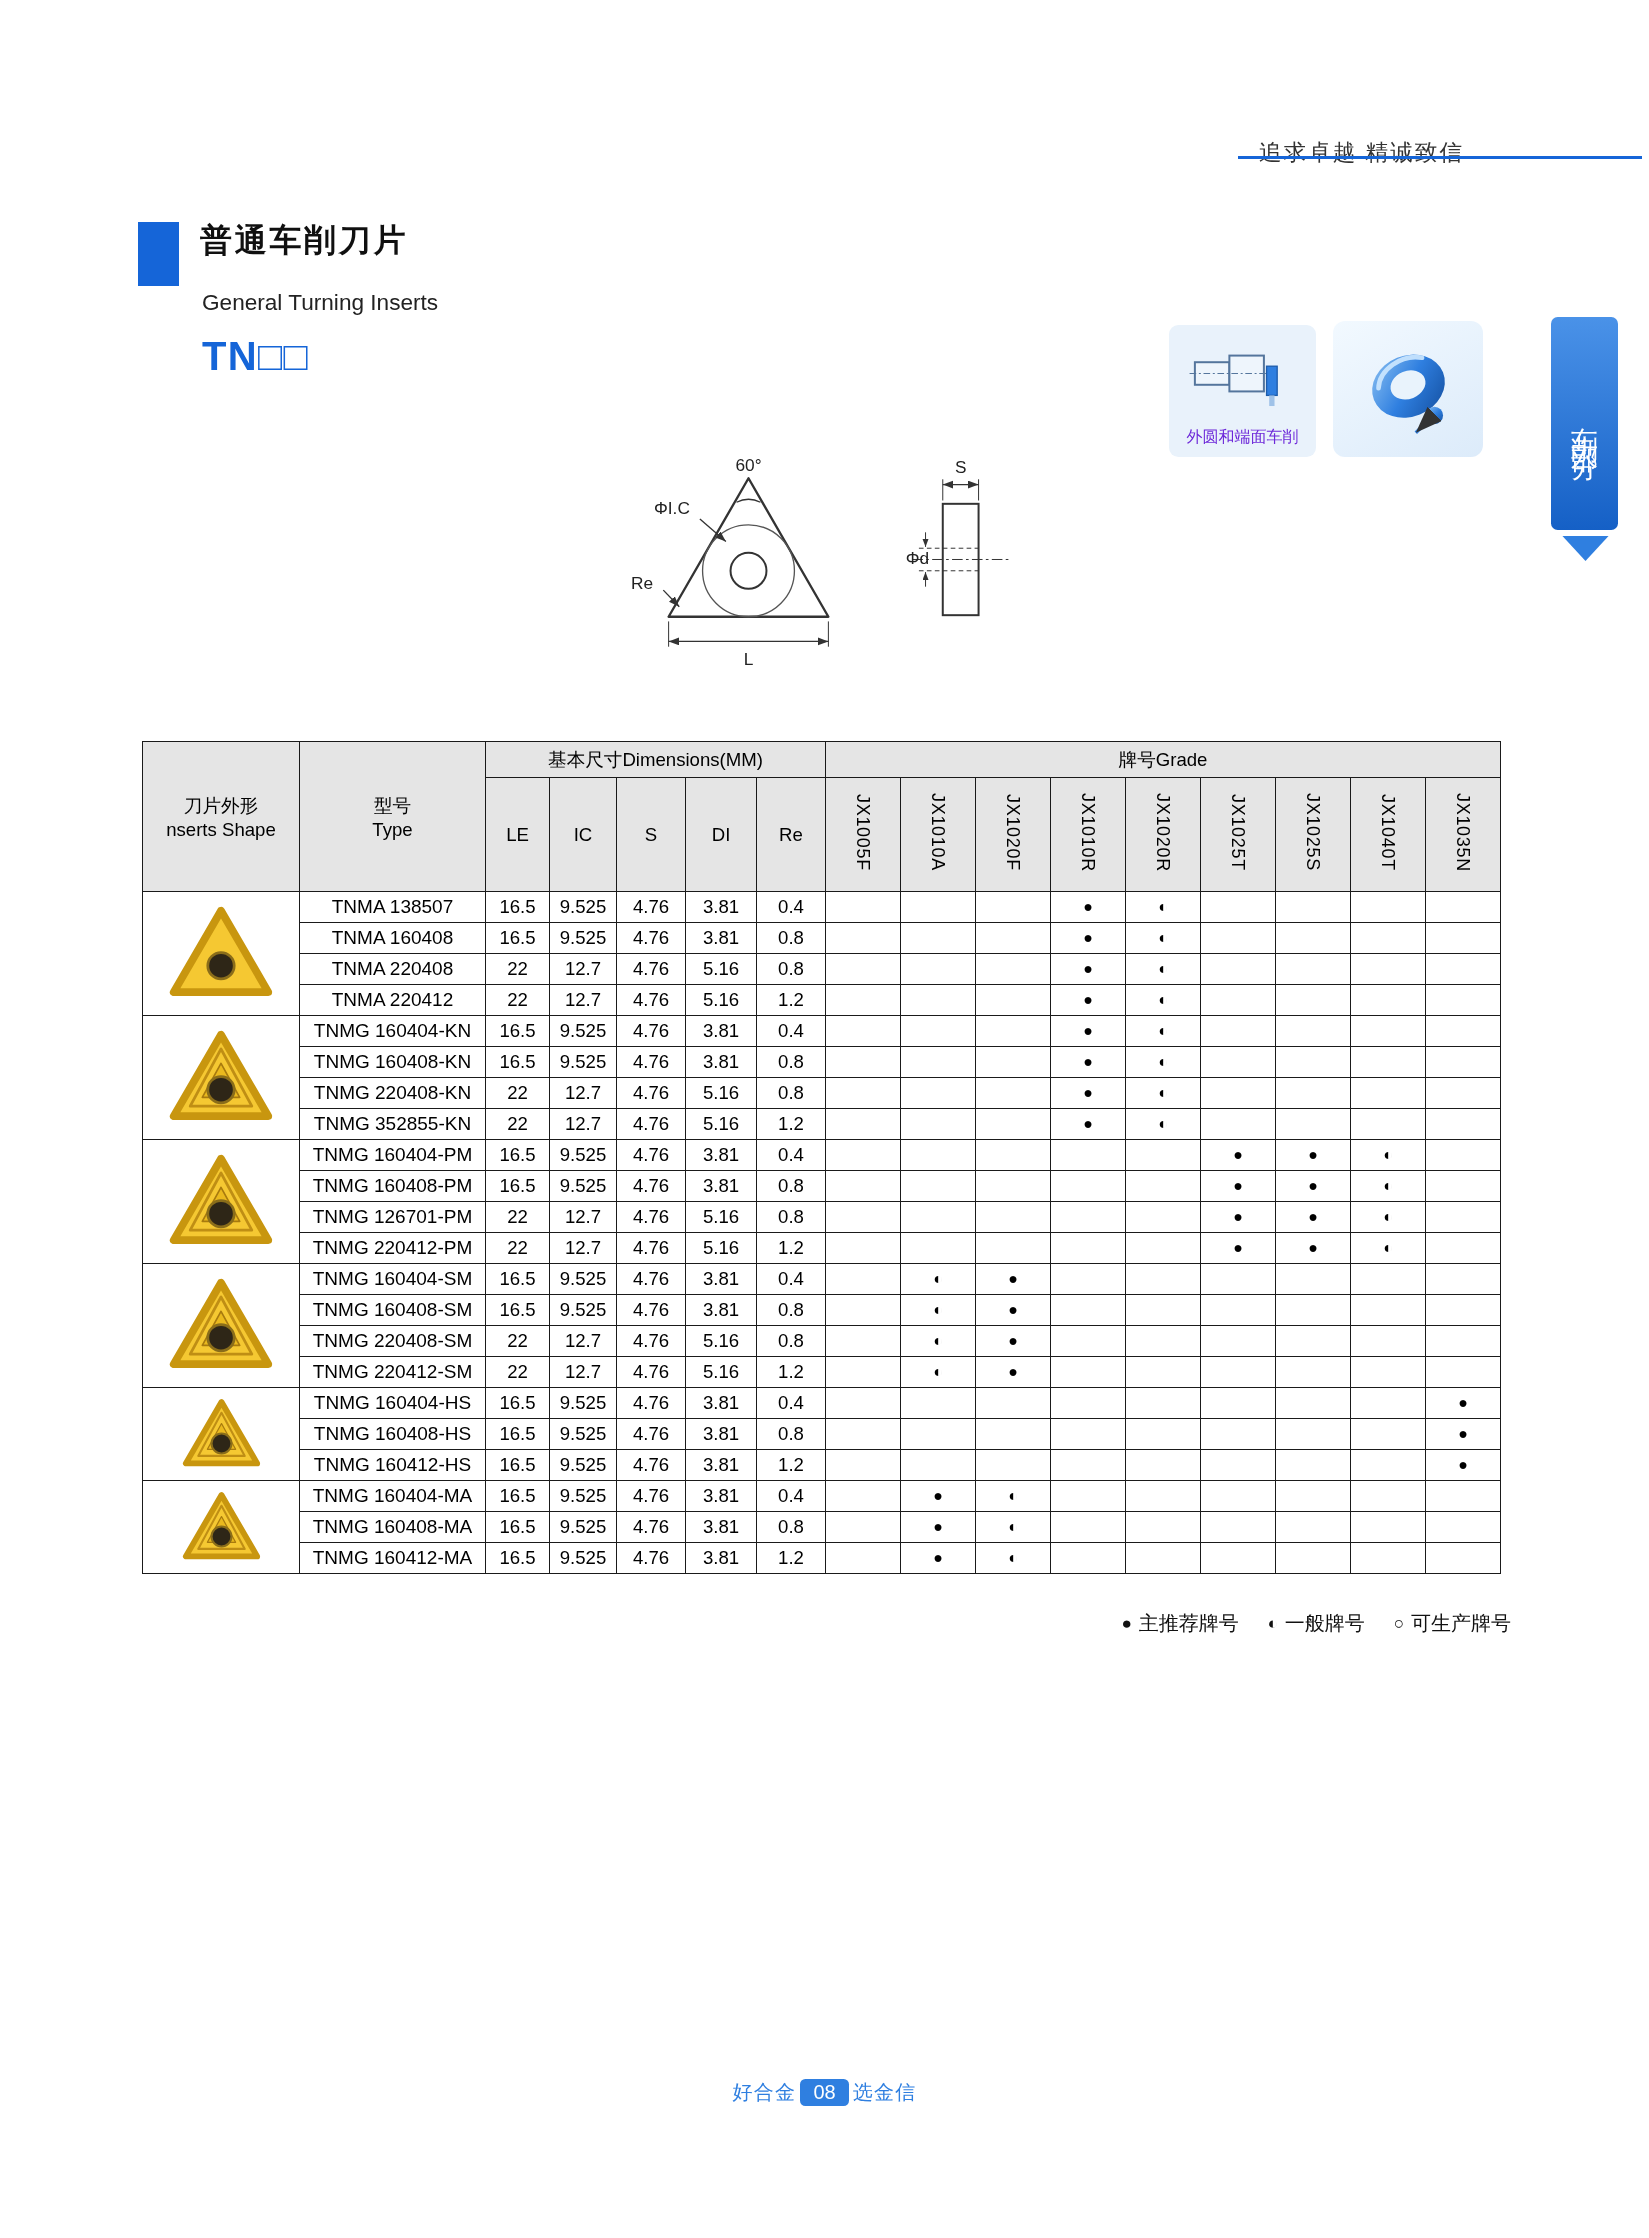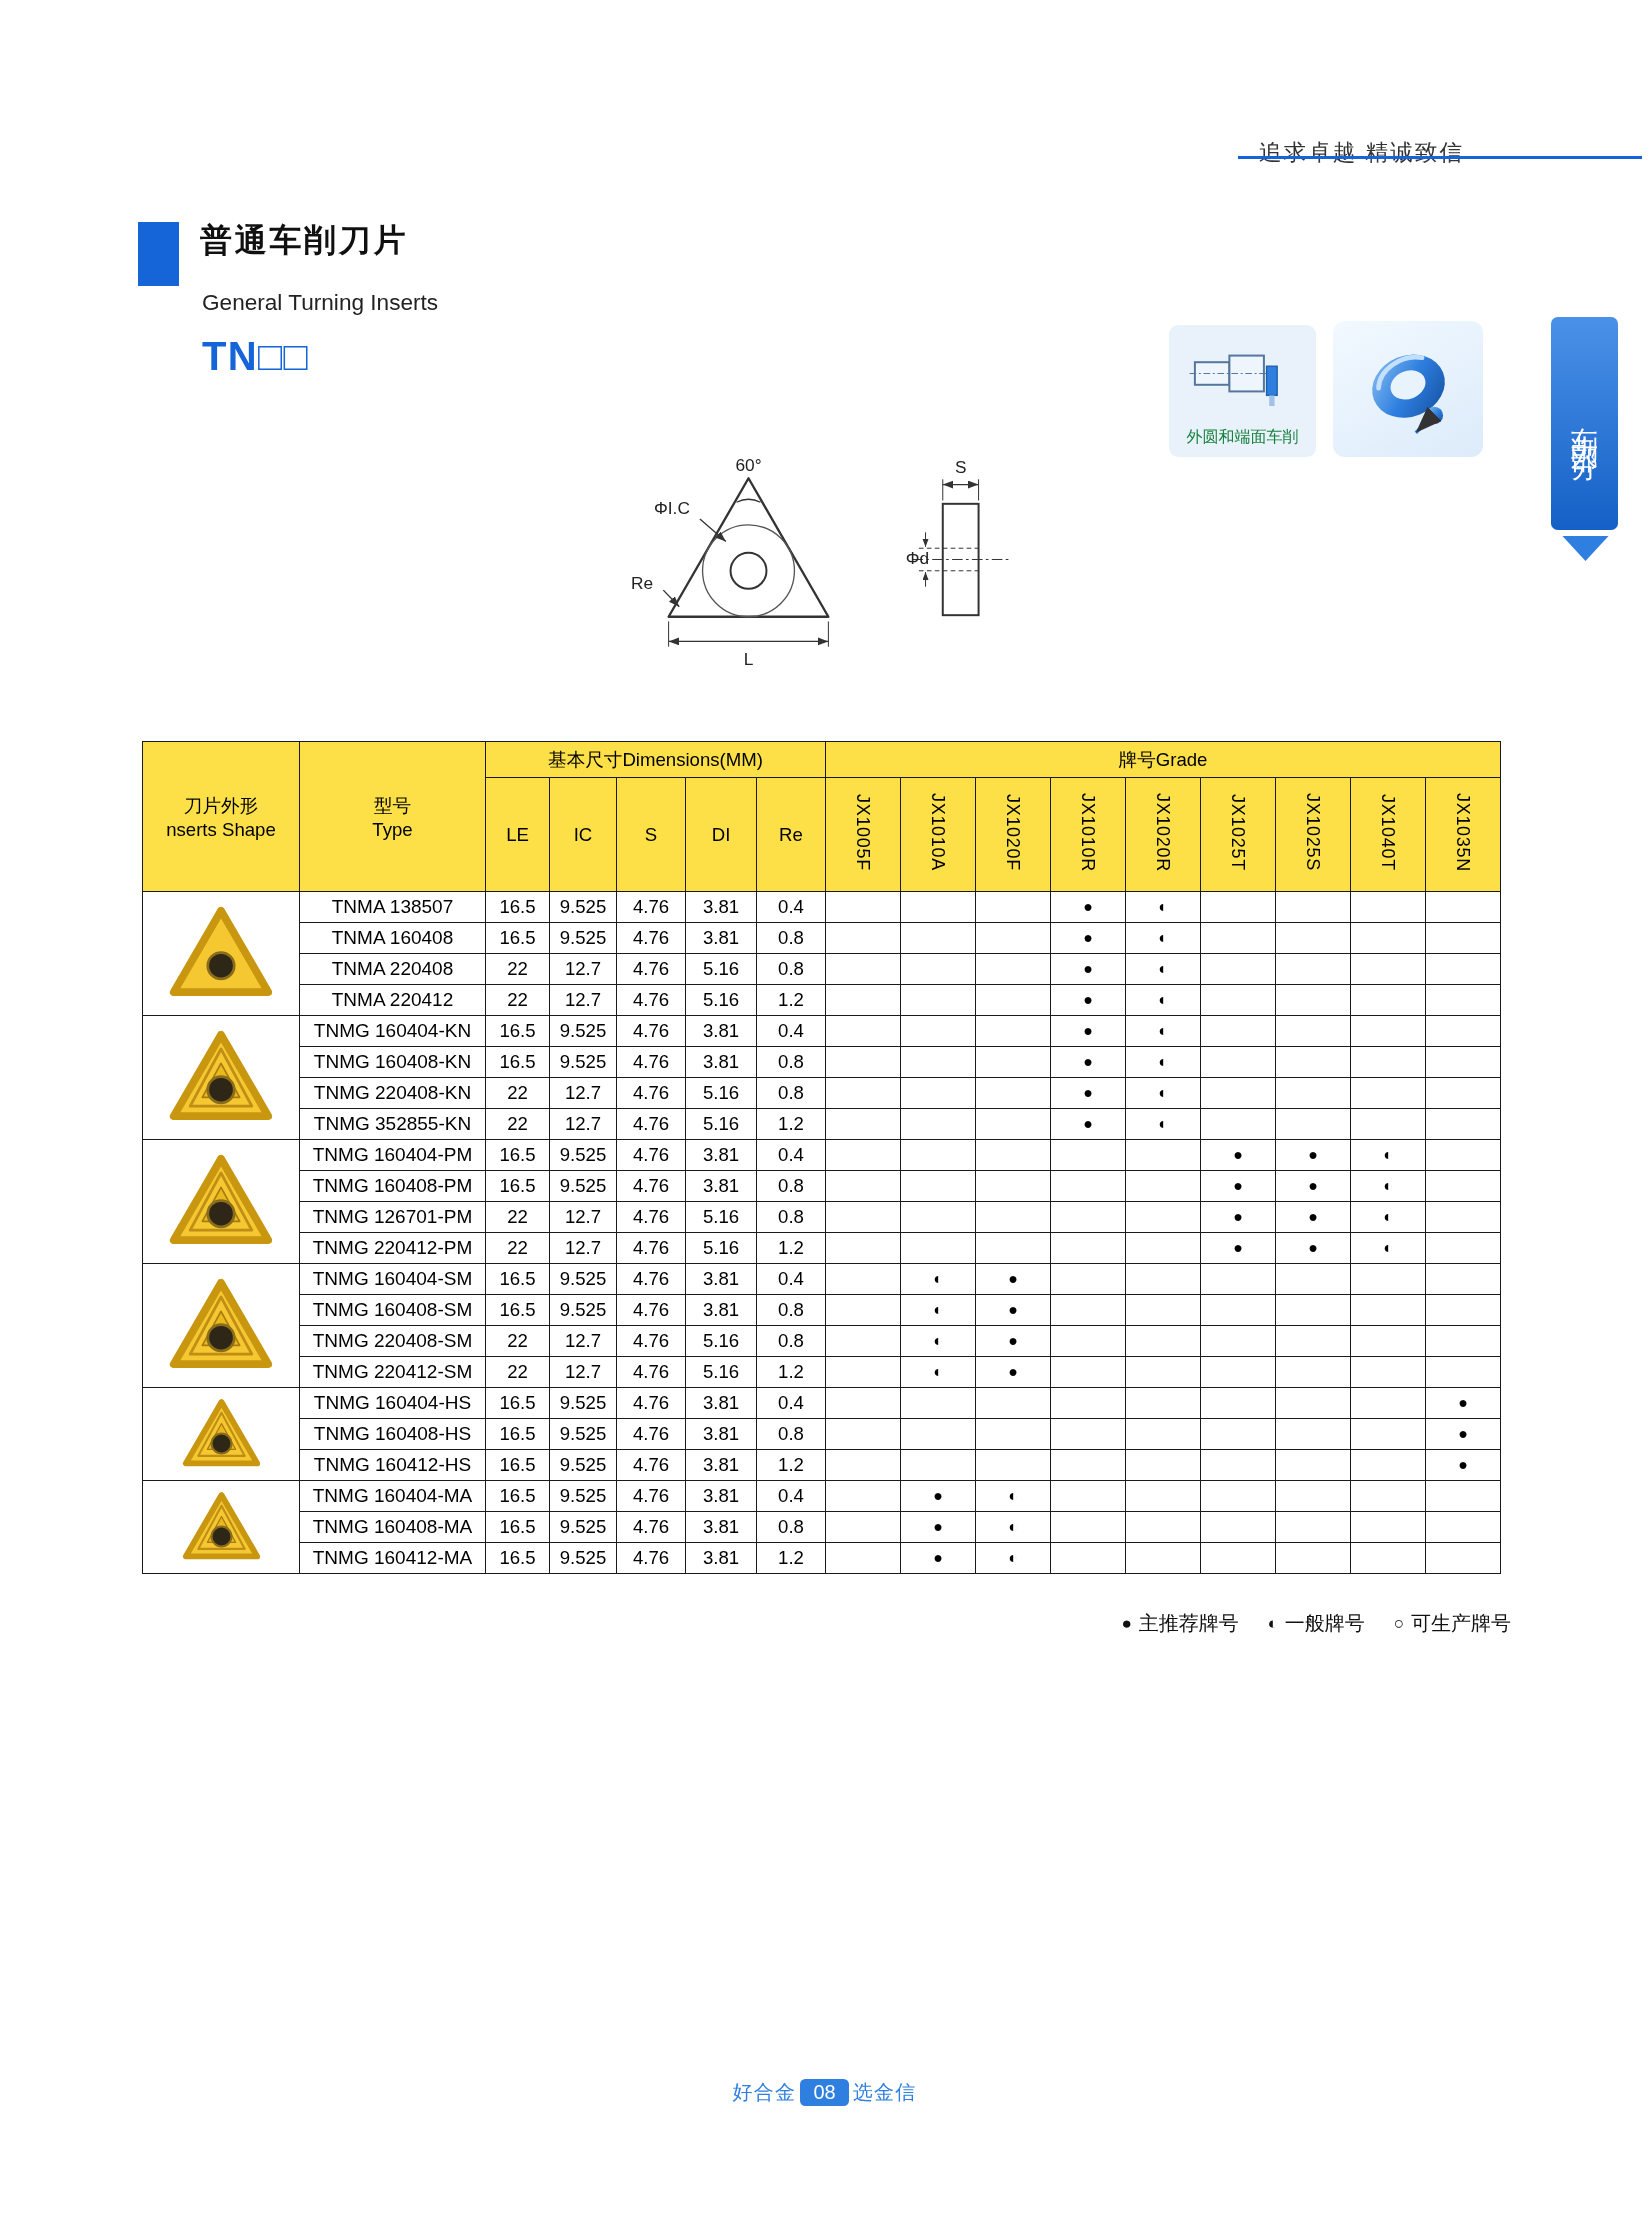--- a/index.html
+++ b/index.html
@@ -22,36 +22,36 @@
   
   .front-view { position:absolute; left:602px; top:447px; width:293px; height:225px; }
   .side-view  { position:absolute; left:903px; top:447px; width:116px; height:225px; }
   svg text { font-family:"Liberation Sans","DejaVu Sans",sans-serif; fill:#222; font-size:26px; }
 
   
   .app-box1 { position:absolute; left:1169px; top:325px; width:147px; height:132px;
               background:#e9f2fb; border-radius:9.3px; display:flex; flex-direction:column;
               align-items:center; justify-content:flex-end; padding-bottom:9.3px; }
   .app-box1 svg { position:absolute; top:12px; left:18.6px; }
-  .app-label { font-size:16px; color:#15803d;margin-top:17px; }
+  .app-label { font-size:16px; color:#6d28d9;margin-top:17px; }
   .app-box2 { position:absolute; left:1333px; top:321px; width:150px; height:136px;
               background:linear-gradient(150deg,#f2f9ff,#dcebfa); border-radius:12px;
               display:flex; align-items:center; justify-content:center; }
 
   
   .side-tab { position:absolute; left:1551px; top:317px; width:67px; height:213px;
               background:linear-gradient(180deg,#4a92e8,#1560c6); border-radius:6.7px;
               display:flex; align-items:center; justify-content:center; }
   .side-tab-text { writing-mode:vertical-rl; color:#ffffff; font-size:27px; letter-spacing:9.3px; }
   .side-arrow { position:absolute; left:1562px; top:536px; }
 
   
   .catalog-table { position:absolute; left:142px; top:741px; border-collapse:collapse; table-layout:fixed; }
   .catalog-table th, .catalog-table td { border:1.3px solid #1a1a1a; text-align:center; vertical-align:middle; padding:0; }
-  .catalog-table thead th { background:#fde047; font-weight:normal; font-size:18.6px; color:#000; }
+  .catalog-table thead th { background:#e5e5e5; font-weight:normal; font-size:18.6px; color:#000; }
   .h1 th { height:36px; }
   .h2 th { height:114px; }
   .grade-v span { writing-mode:vertical-rl; font-size:18px; letter-spacing:0.7px; line-height:1; }
   .catalog-table tbody tr { height:31px; }
   .type-cell { font-size:19px; color:#000; }
   .dim-cell { font-size:18.6px; color:#000; }
   .grade-cell { font-size:16px; color:#000; }
   .shape-cell { background:#ffffff; }
 
   

